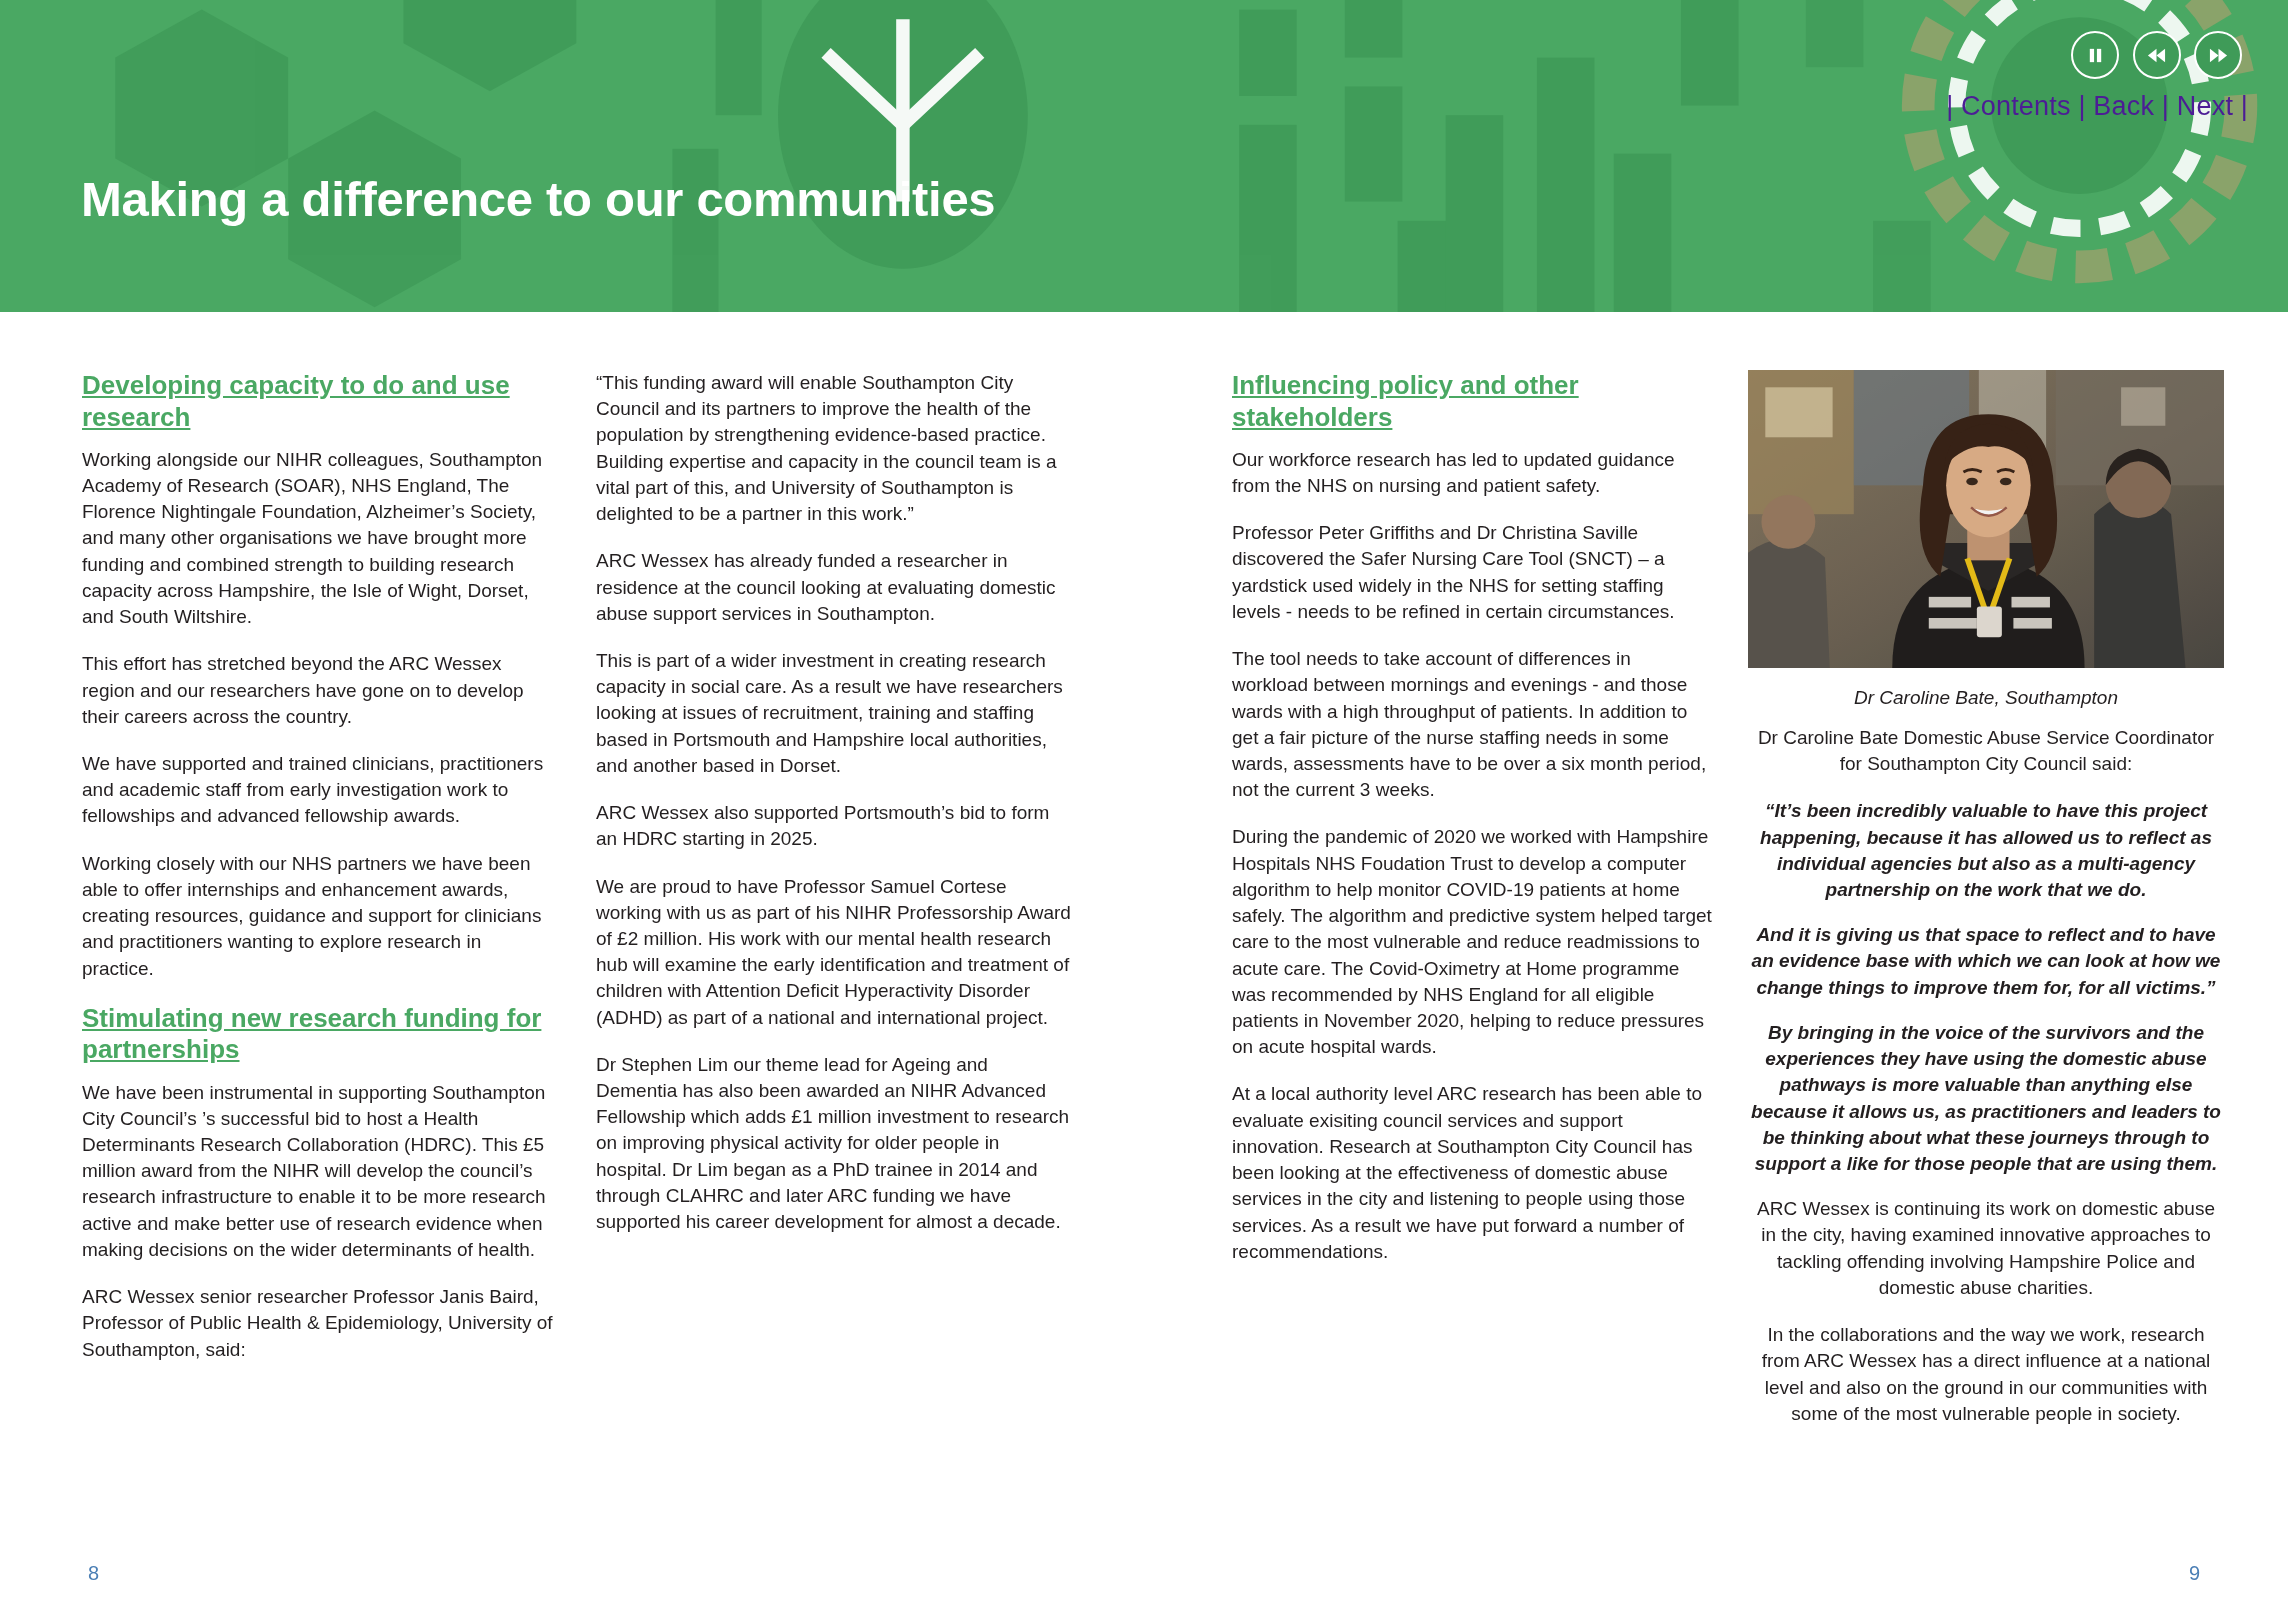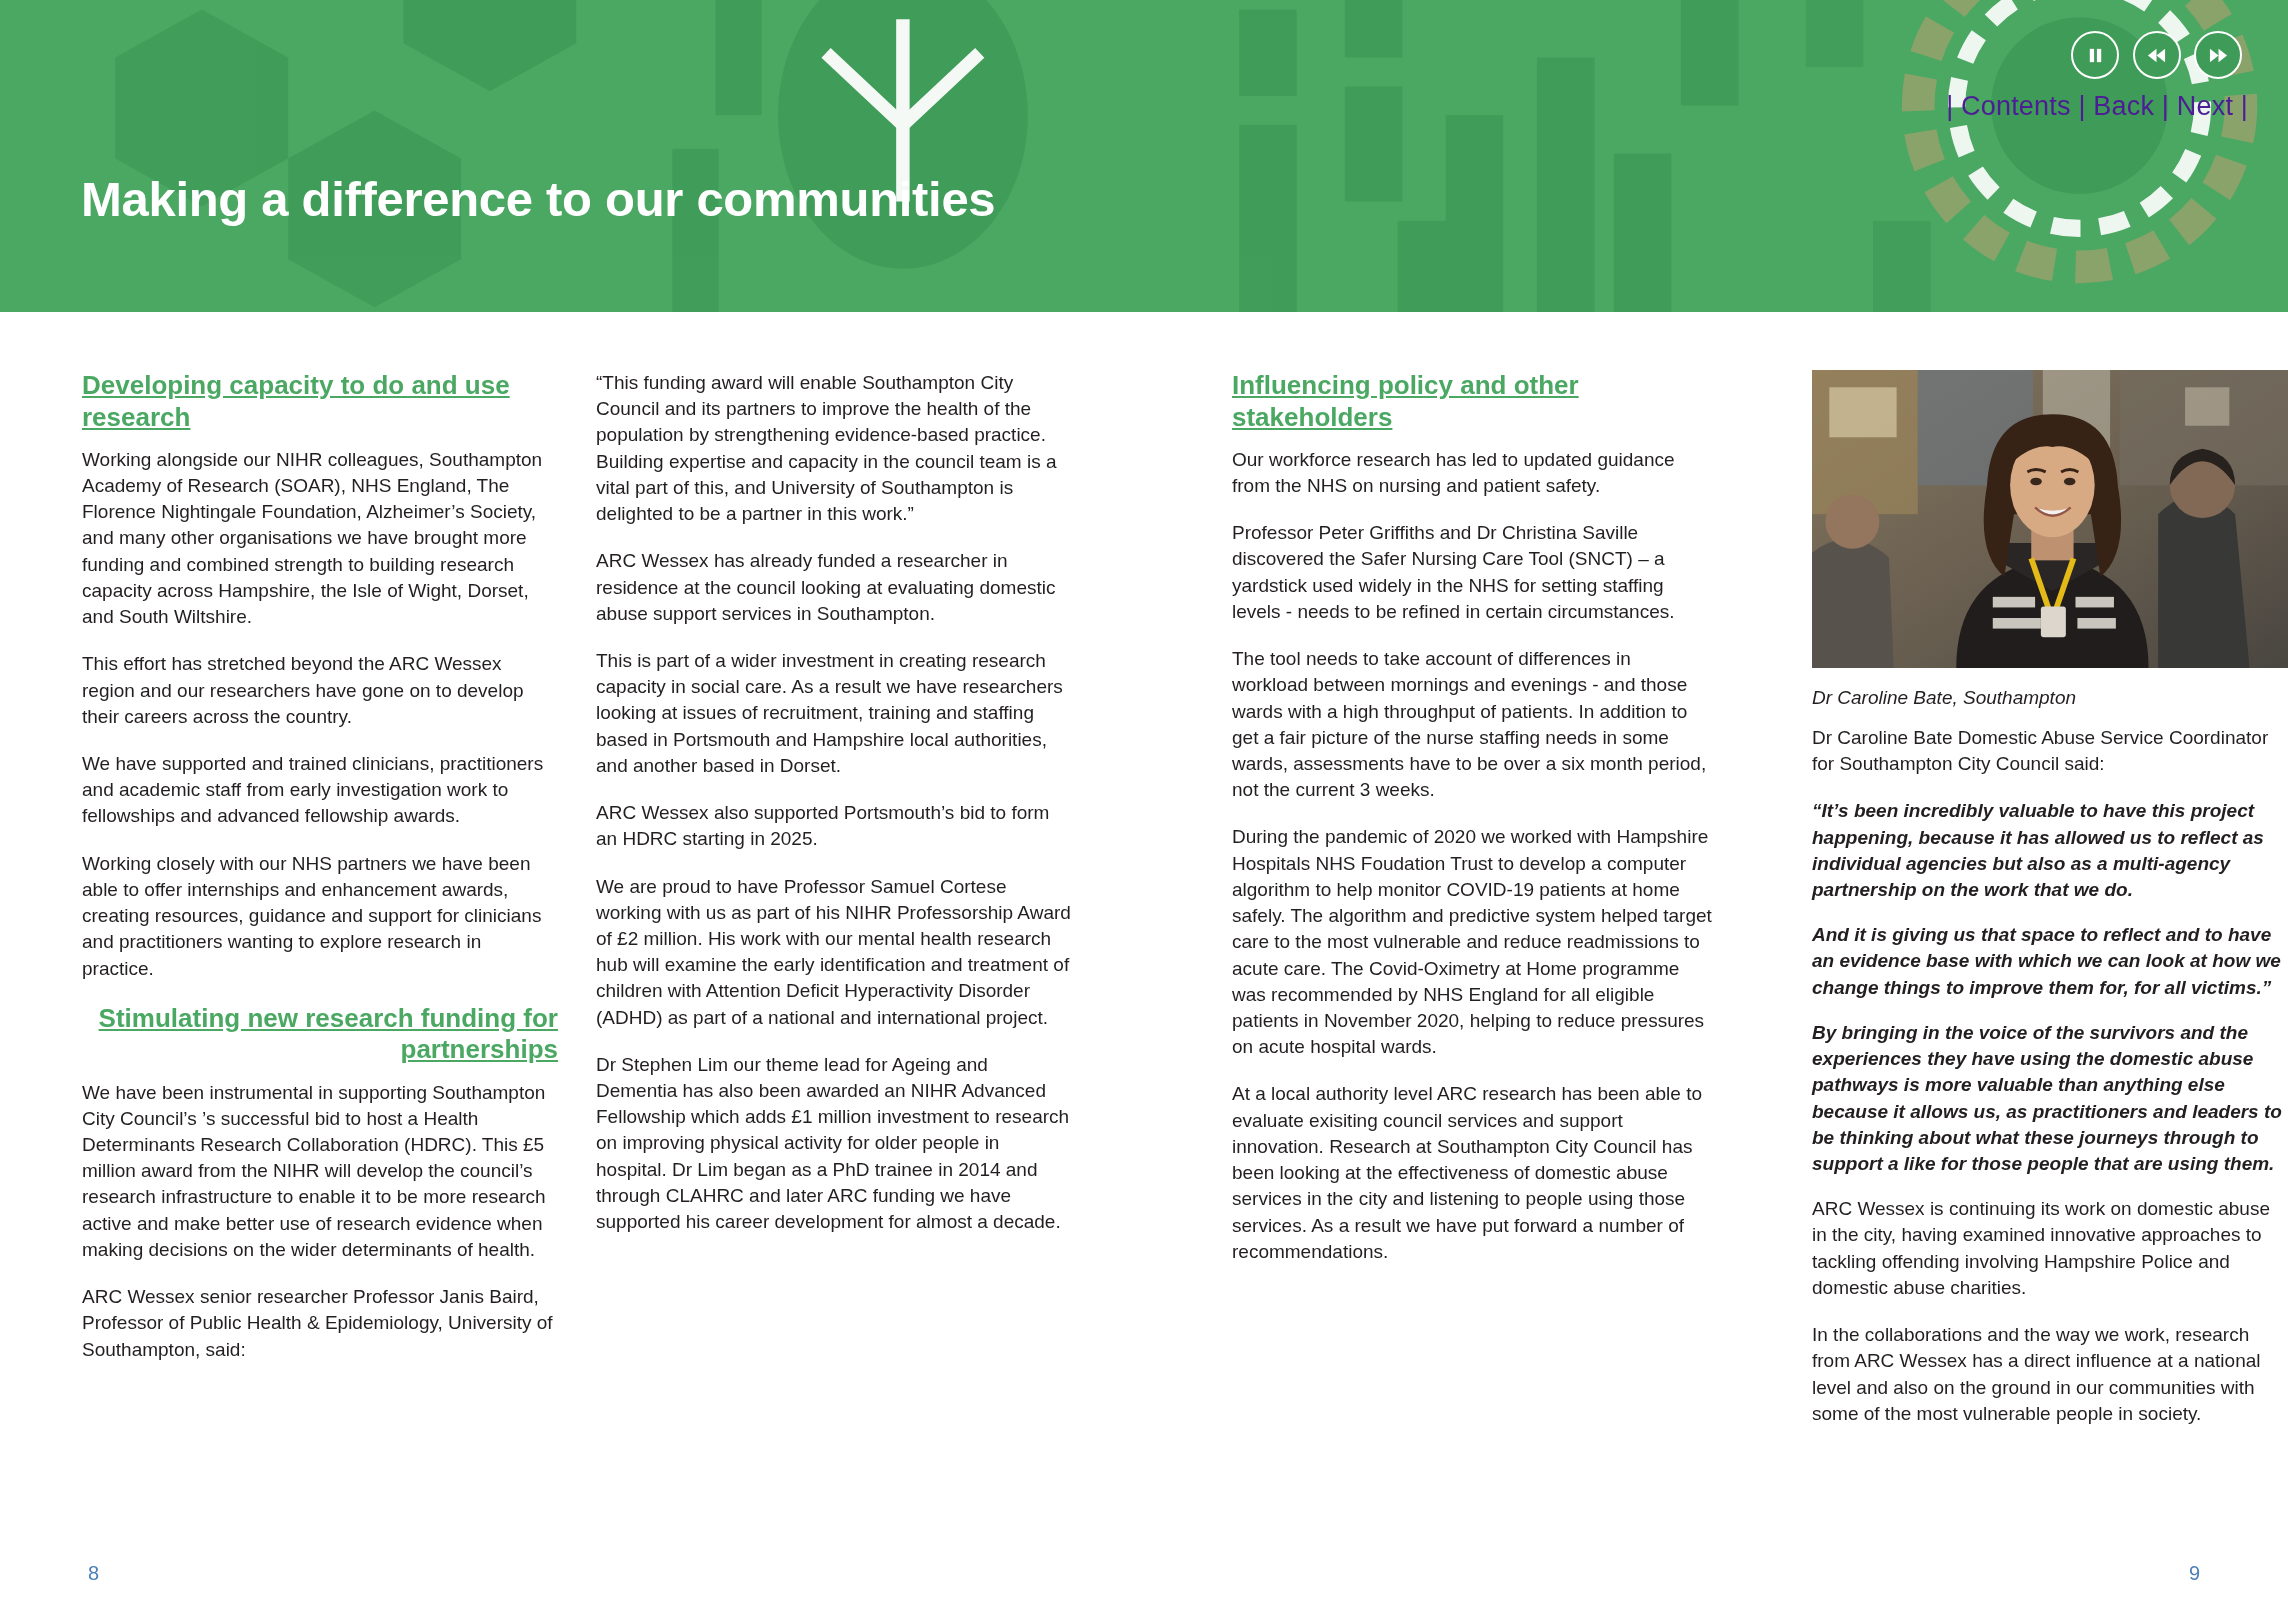--- a/index.html
+++ b/index.html
@@ -80,31 +80,31 @@
   .col {
     position: absolute;
     top: 58px;
     font-size: 19px;
     line-height: 1.38;
     color: #231f20;
   }
   .col1 { left: 82px;  width: 476px; }
   .col2 { left: 596px; width: 476px; }
   .col3 { left: 1232px; width: 480px; }
-  .col4 { left: 1812px; width: 476px; }
+  .col4 { left: 1748px; width: 476px; text-align: center; }
 
   h2.section {
     color: #4aa863;
     font-size: 26px;
     font-weight: bold;
     line-height: 1.22;
     margin: 0 0 13.4px 0;
     text-decoration: underline;
   }
-  h2.section.second { margin-top: 14px; text-align: right; }
+  h2.section.second { margin-top: 14px; }
   p.para { margin: 0 0 21px 0; }
   p.para:last-child { margin-bottom: 0; }
   p.quote { margin: 0 0 21px 0; }
   p.italic-quote {
     font-style: italic;
     font-weight: bold;
     margin: 0 0 19px 0;
   }
 
   

